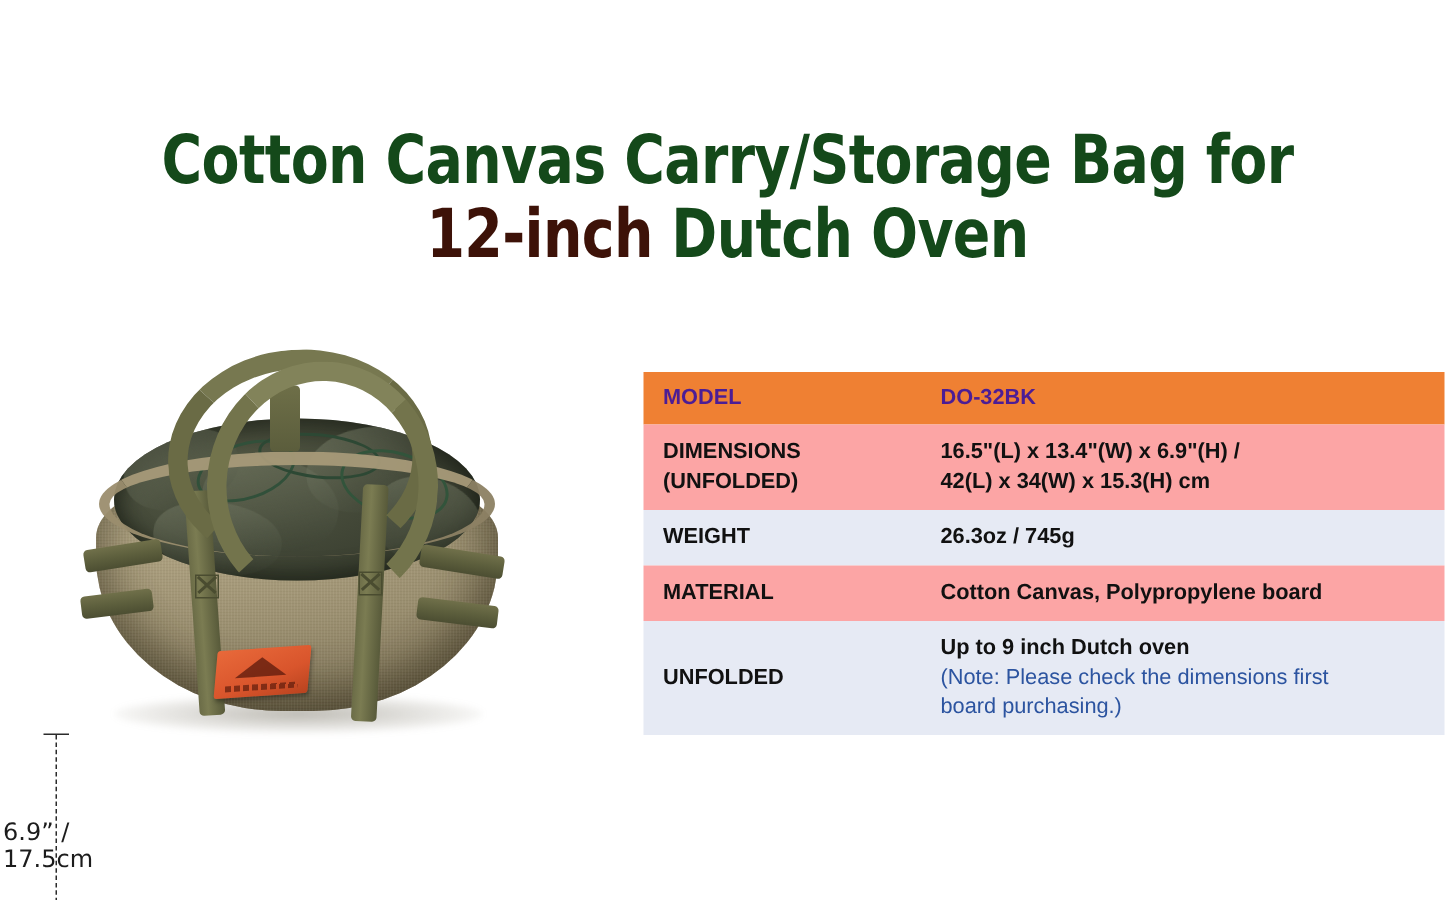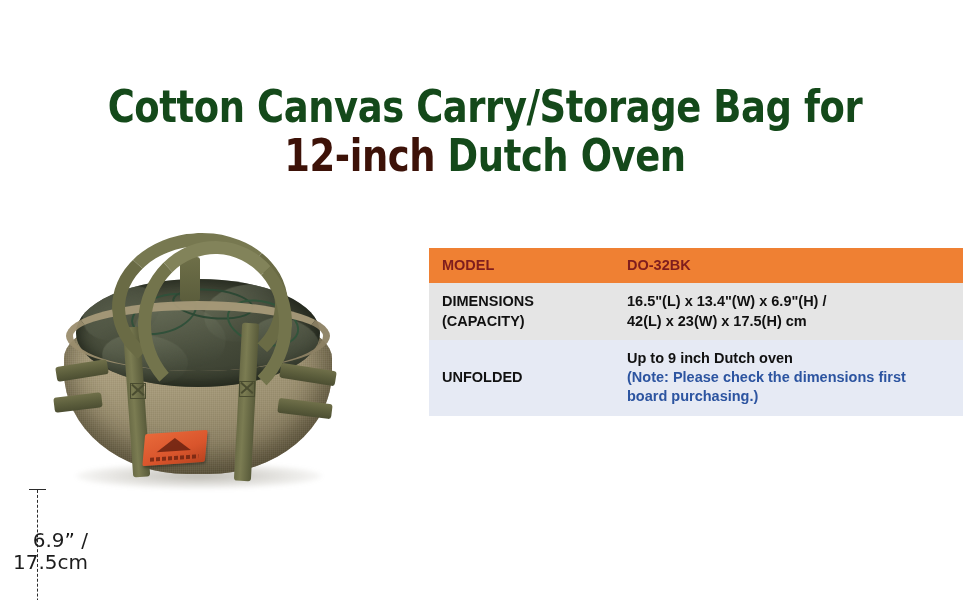--- a/index.html
+++ b/index.html
@@ -268,28 +268,28 @@
     height: 0;
     border-top: 1.8px solid #2b2b2b;
     left: 29px;
   }
   .tick-top { top: 278px; }
   .tick-bot { top: 424px; }
 
   .dim-v-label {
     position: absolute;
     left: 2px;
-    top: 318px;
+    top: 335px;
     width: 86px;
     font-family: "DejaVu Sans", sans-serif;
-    font-size: 20px;
+    font-size: 16px;
     font-weight: 400;
     color: #1c1c1c;
     line-height: 1.12;
-    text-align: right;
+    text-align: left;
   }
 
   .dim-d-line {
     position: absolute;
     left: 314px;
     top: 486px;
     width: 100px;
     height: 0;
     border-top: 1.6px dashed #2b2b2b;
     transform: rotate(-48deg);
@@ -330,29 +330,29 @@
     padding: 9px 0 9px 13px;
     vertical-align: middle;
     font-size: 14.5px;
     font-weight: bold;
     color: #111111;
     line-height: 1.33;
   }
   .col-label { width: 172px; }
   .row-head td {
     background: #ef8033;
-    color: #7f1d1d;
+    color: #4c1d95;
     padding-top: 8px;
     padding-bottom: 8px;
   }
-  .row-alt  td { background: #e5e5e5; }
+  .row-alt  td { background: #fca5a5; }
   .row-base td { background: #e6eaf4; }
   .note {
     color: #2c54a0;
-    font-weight: bold;
+    font-weight: normal;
     display: block;
   }
 </style>
 </head>
 <body>
 
 <div id="page">
 
   <div class="title-block">
     <span class="title-line title-line-1">Cotton Canvas Carry/Storage Bag for</span>
@@ -417,26 +417,34 @@
 
   <table class="spec-table">
     <tbody>
       <tr class="row-head">
         <td class="col-label">MODEL</td>
         <td>DO-32BK</td>
       </tr>
       <tr class="row-alt">
         <td class="col-label">
           <span>DIMENSIONS</span><br>
-          <span>(CAPACITY)</span>
+          <span>(UNFOLDED)</span>
         </td>
         <td>
           <span>16.5"(L) x 13.4"(W) x 6.9"(H) /</span><br>
-          <span>42(L) x 23(W) x 17.5(H) cm</span>
+          <span>42(L) x 34(W) x 15.3(H) cm</span>
         </td>
+      </tr>
+      <tr class="row-base">
+        <td class="col-label">WEIGHT</td>
+        <td>26.3oz / 745g</td>
+      </tr>
+      <tr class="row-alt">
+        <td class="col-label">MATERIAL</td>
+        <td>Cotton Canvas, Polypropylene board</td>
       </tr>
       <tr class="row-base">
         <td class="col-label">UNFOLDED</td>
         <td>
           <span>Up to 9 inch Dutch oven</span>
           <span class="note">(Note: Please check the dimensions first</span>
           <span class="note">board purchasing.)</span>
         </td>
       </tr>
     </tbody>

